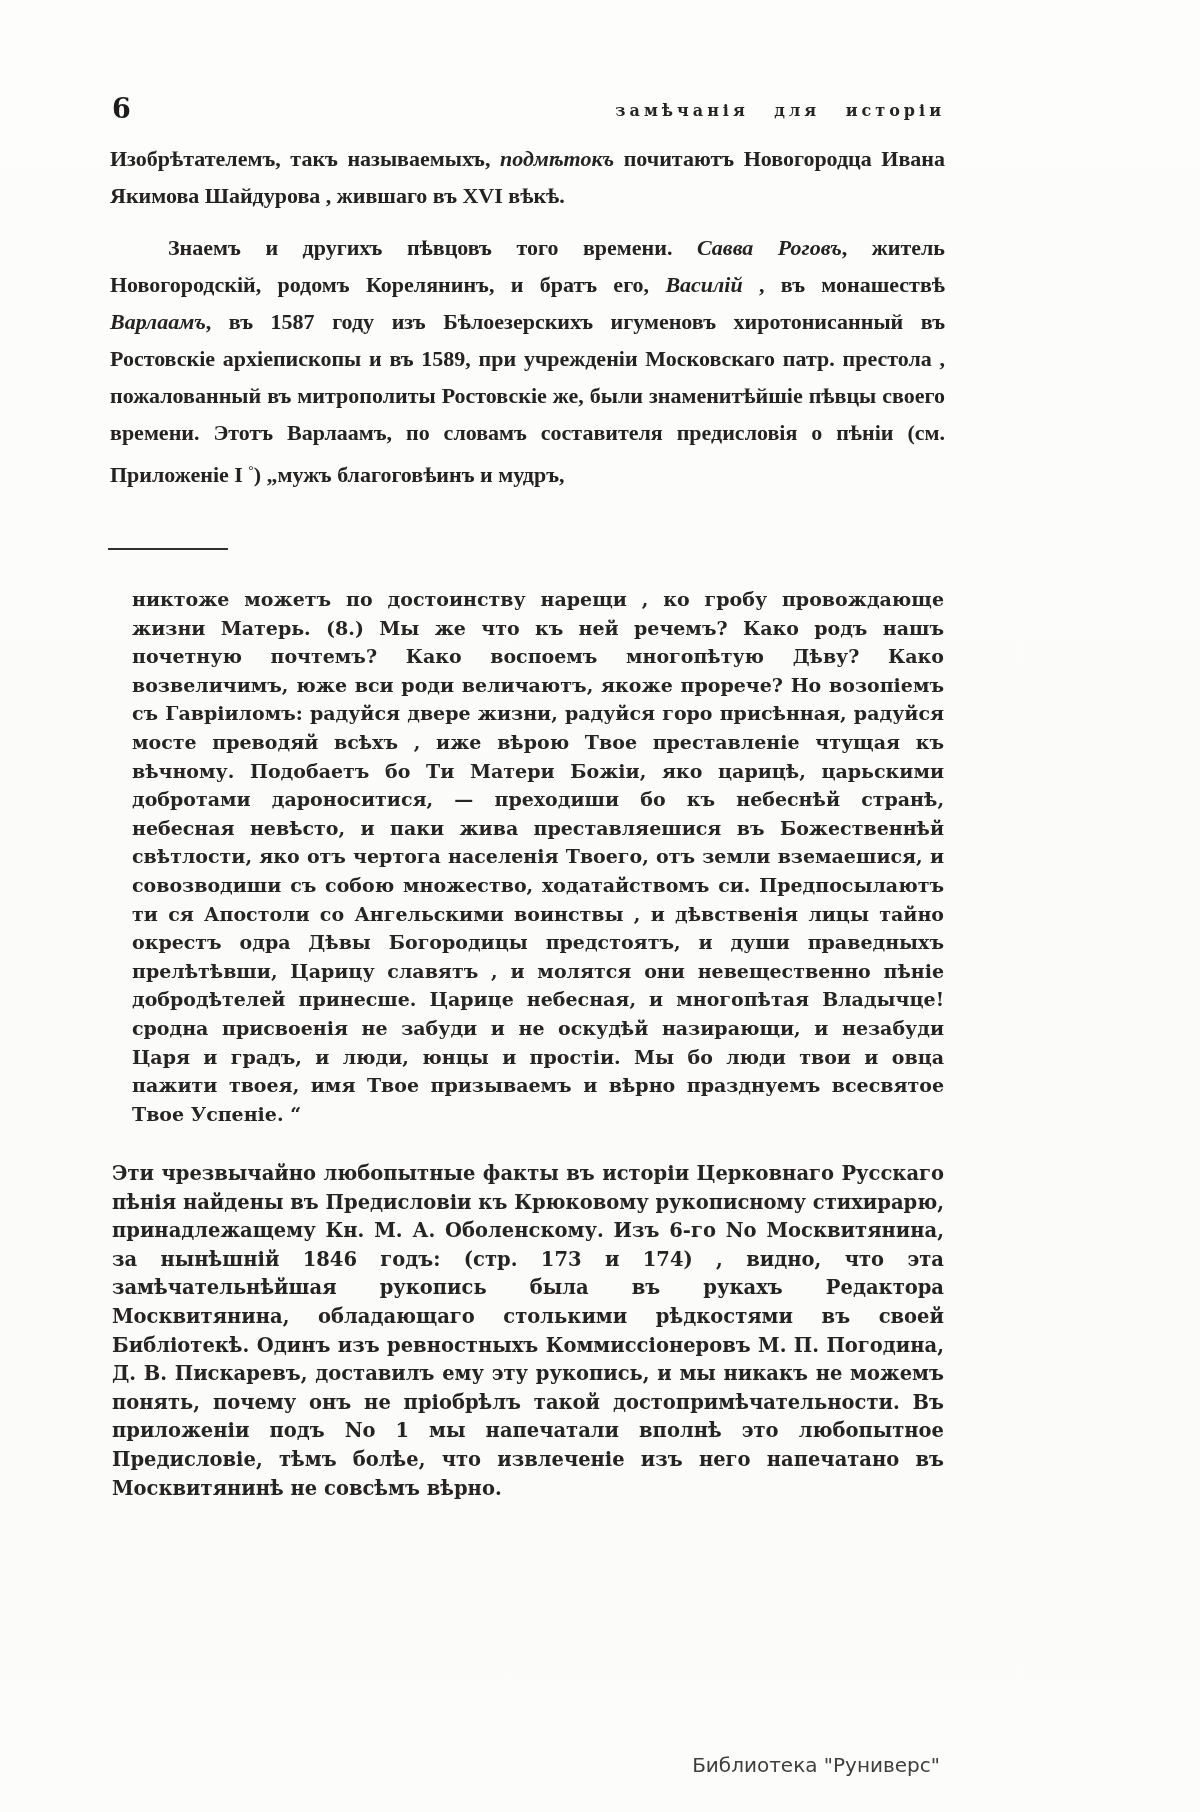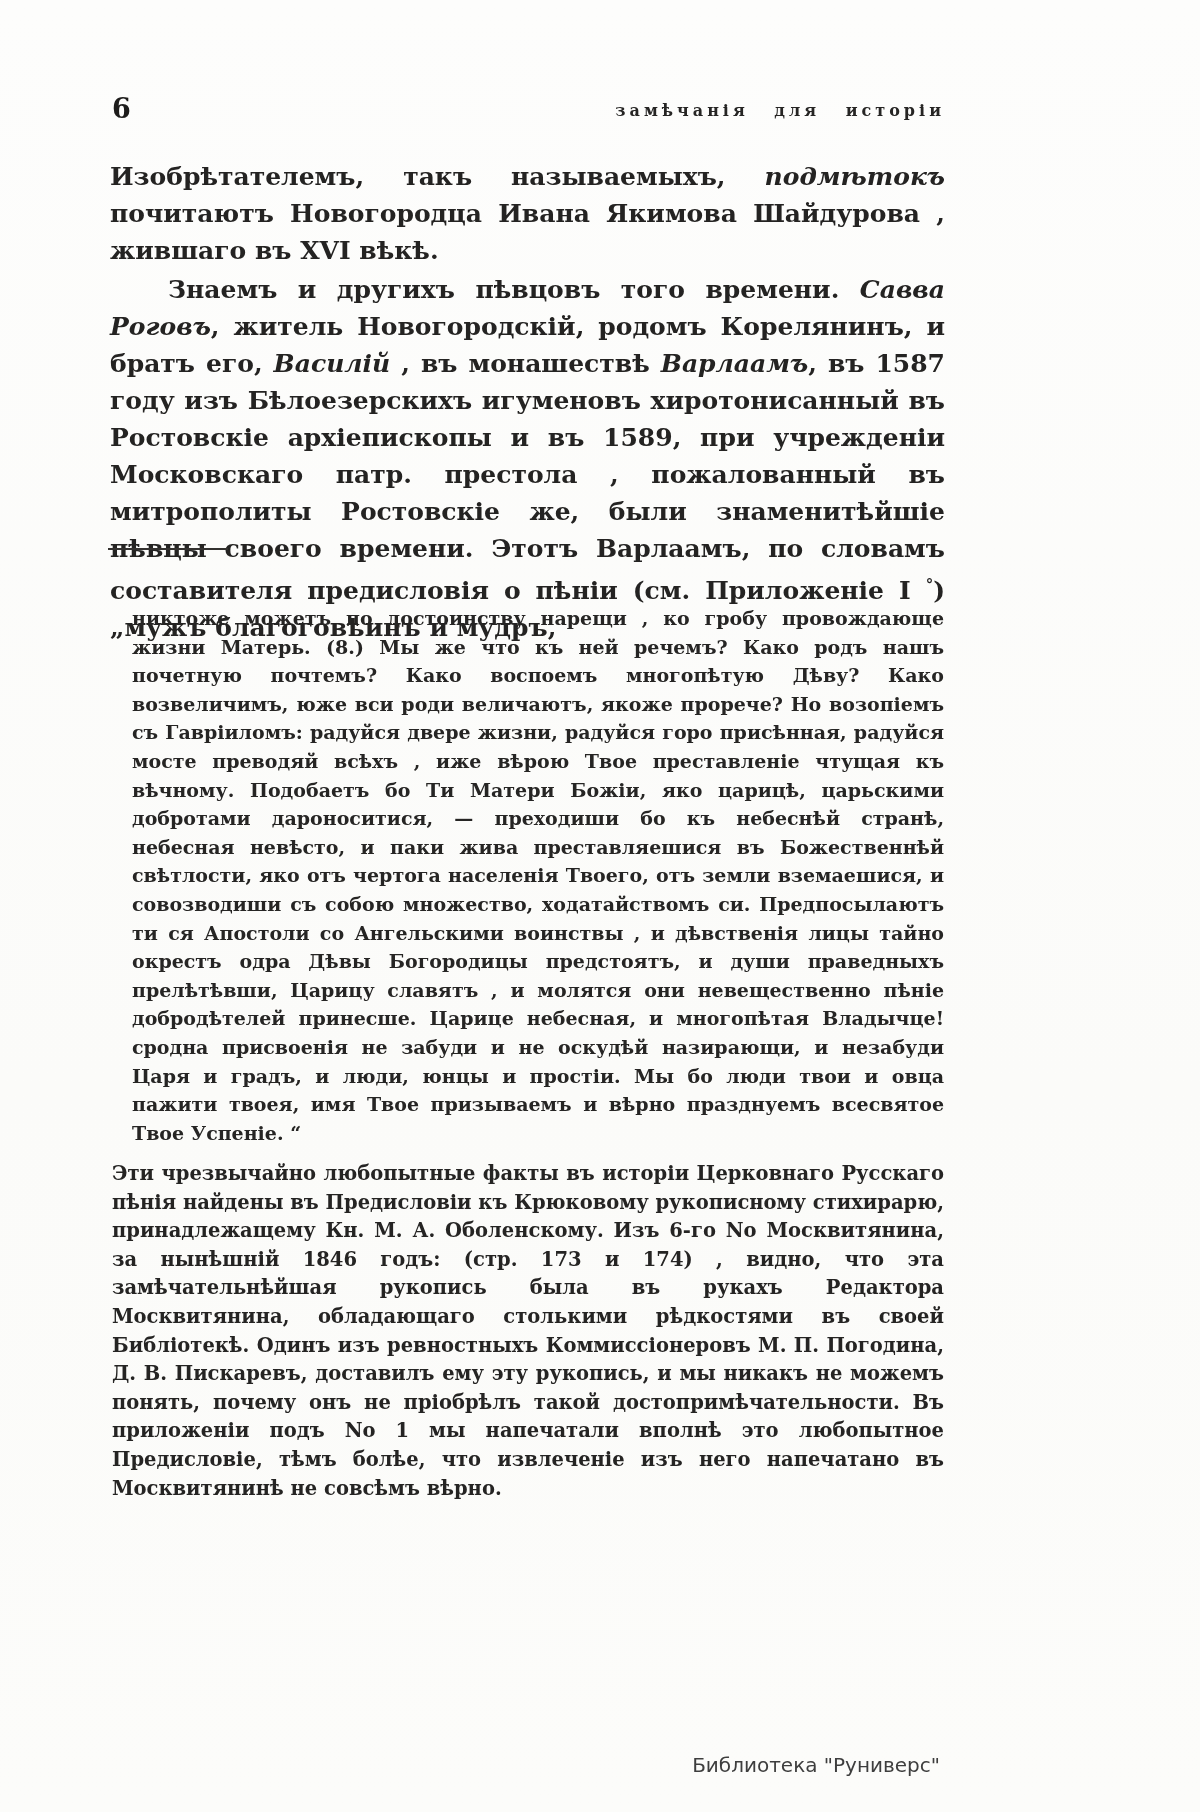--- a/index.html
+++ b/index.html
@@ -32,44 +32,45 @@
     text-align: right;
     font-size: 16px;
     font-weight: bold;
     letter-spacing: 4px;
     word-spacing: 16px;
     color: #262524;
   }
   .main-text {
     position: absolute;
     left: 110px;
-    top: 158px;
+    top: 140px;
     width: 835px;
-    font-size: 25px;
+    font-size: 22px;
     line-height: 37px;
     font-weight: bold;
     text-align: justify;
     color: #242322;
+    font-family: Liberation Serif, serif;
   }
   .para-1 { margin: 0; }
   .para-2 {
-    margin: 2px 0 0 0;
+    margin: 15px 0 0 0;
     text-indent: 58px;
   }
   .fn-rule {
     position: absolute;
     left: 108px;
     top: 548px;
     width: 120px;
     border-top: 2px solid #33312f;
   }
   .footnote-quote {
     position: absolute;
     left: 132px;
-    top: 604px;
+    top: 585px;
     width: 812px;
     font-size: 19px;
     line-height: 28.6px;
     font-weight: bold;
     text-align: justify;
     color: #262524;
   }
   .footnote-note {
     position: absolute;
     left: 112px;

